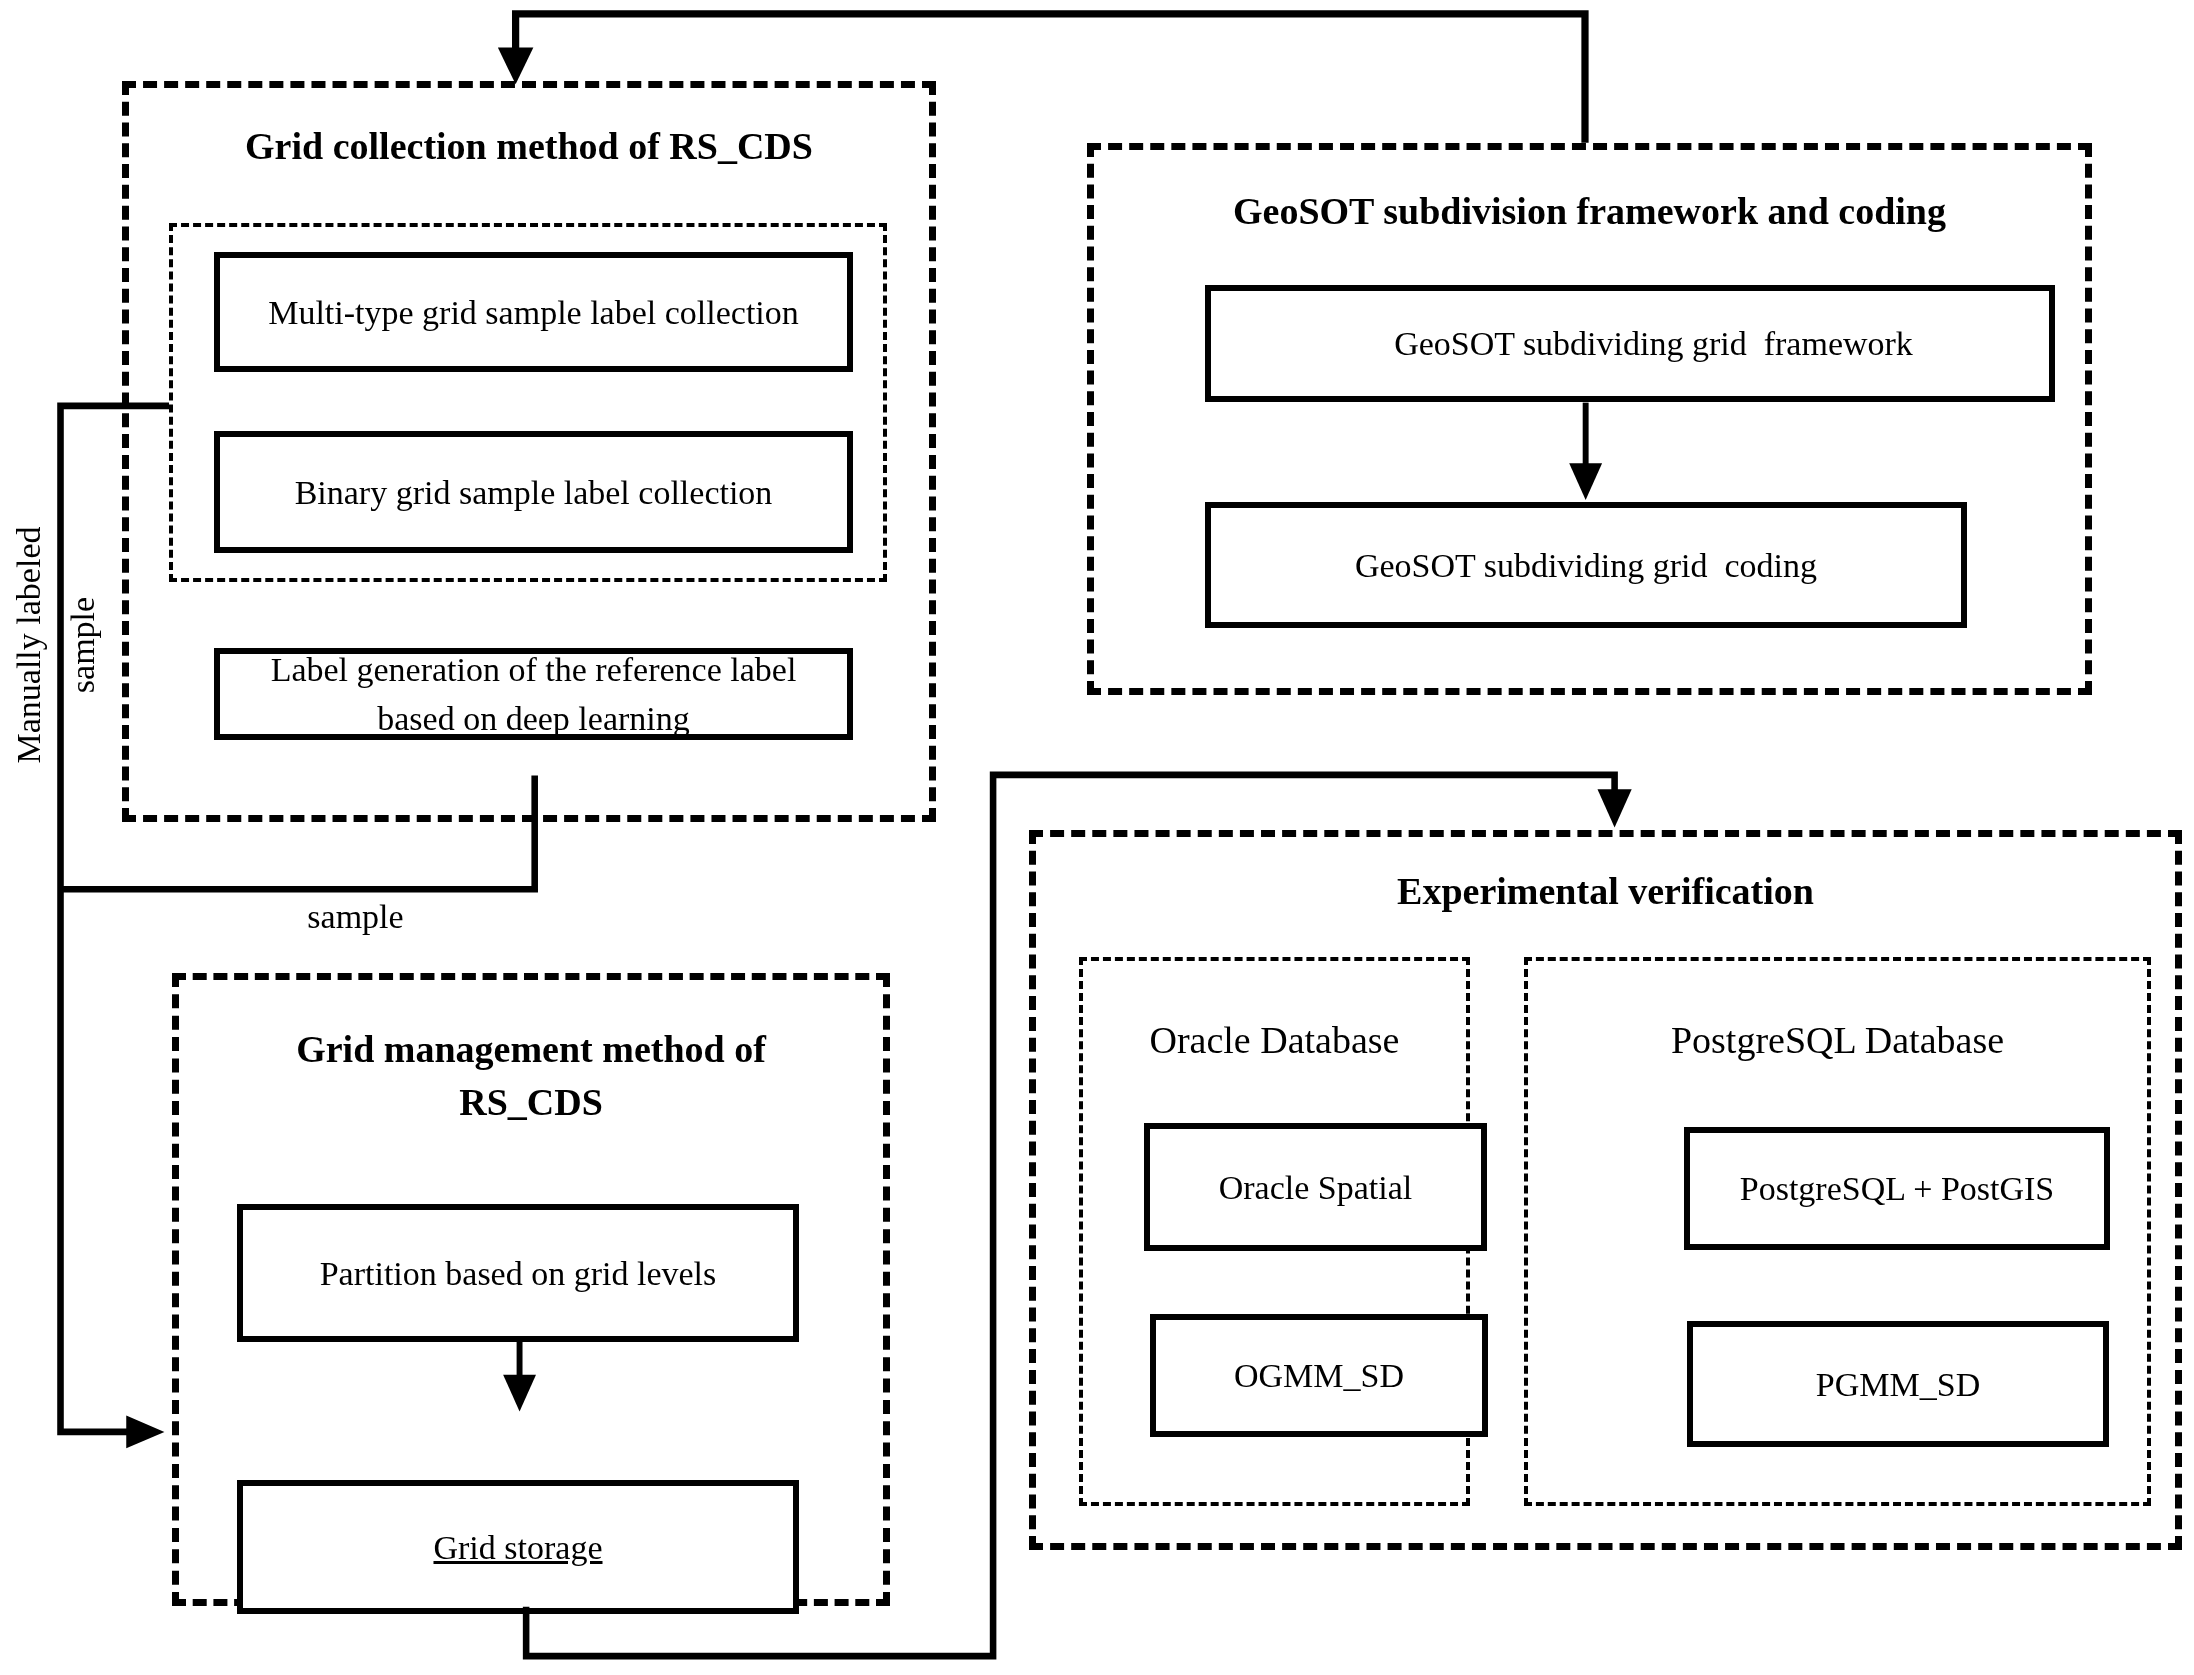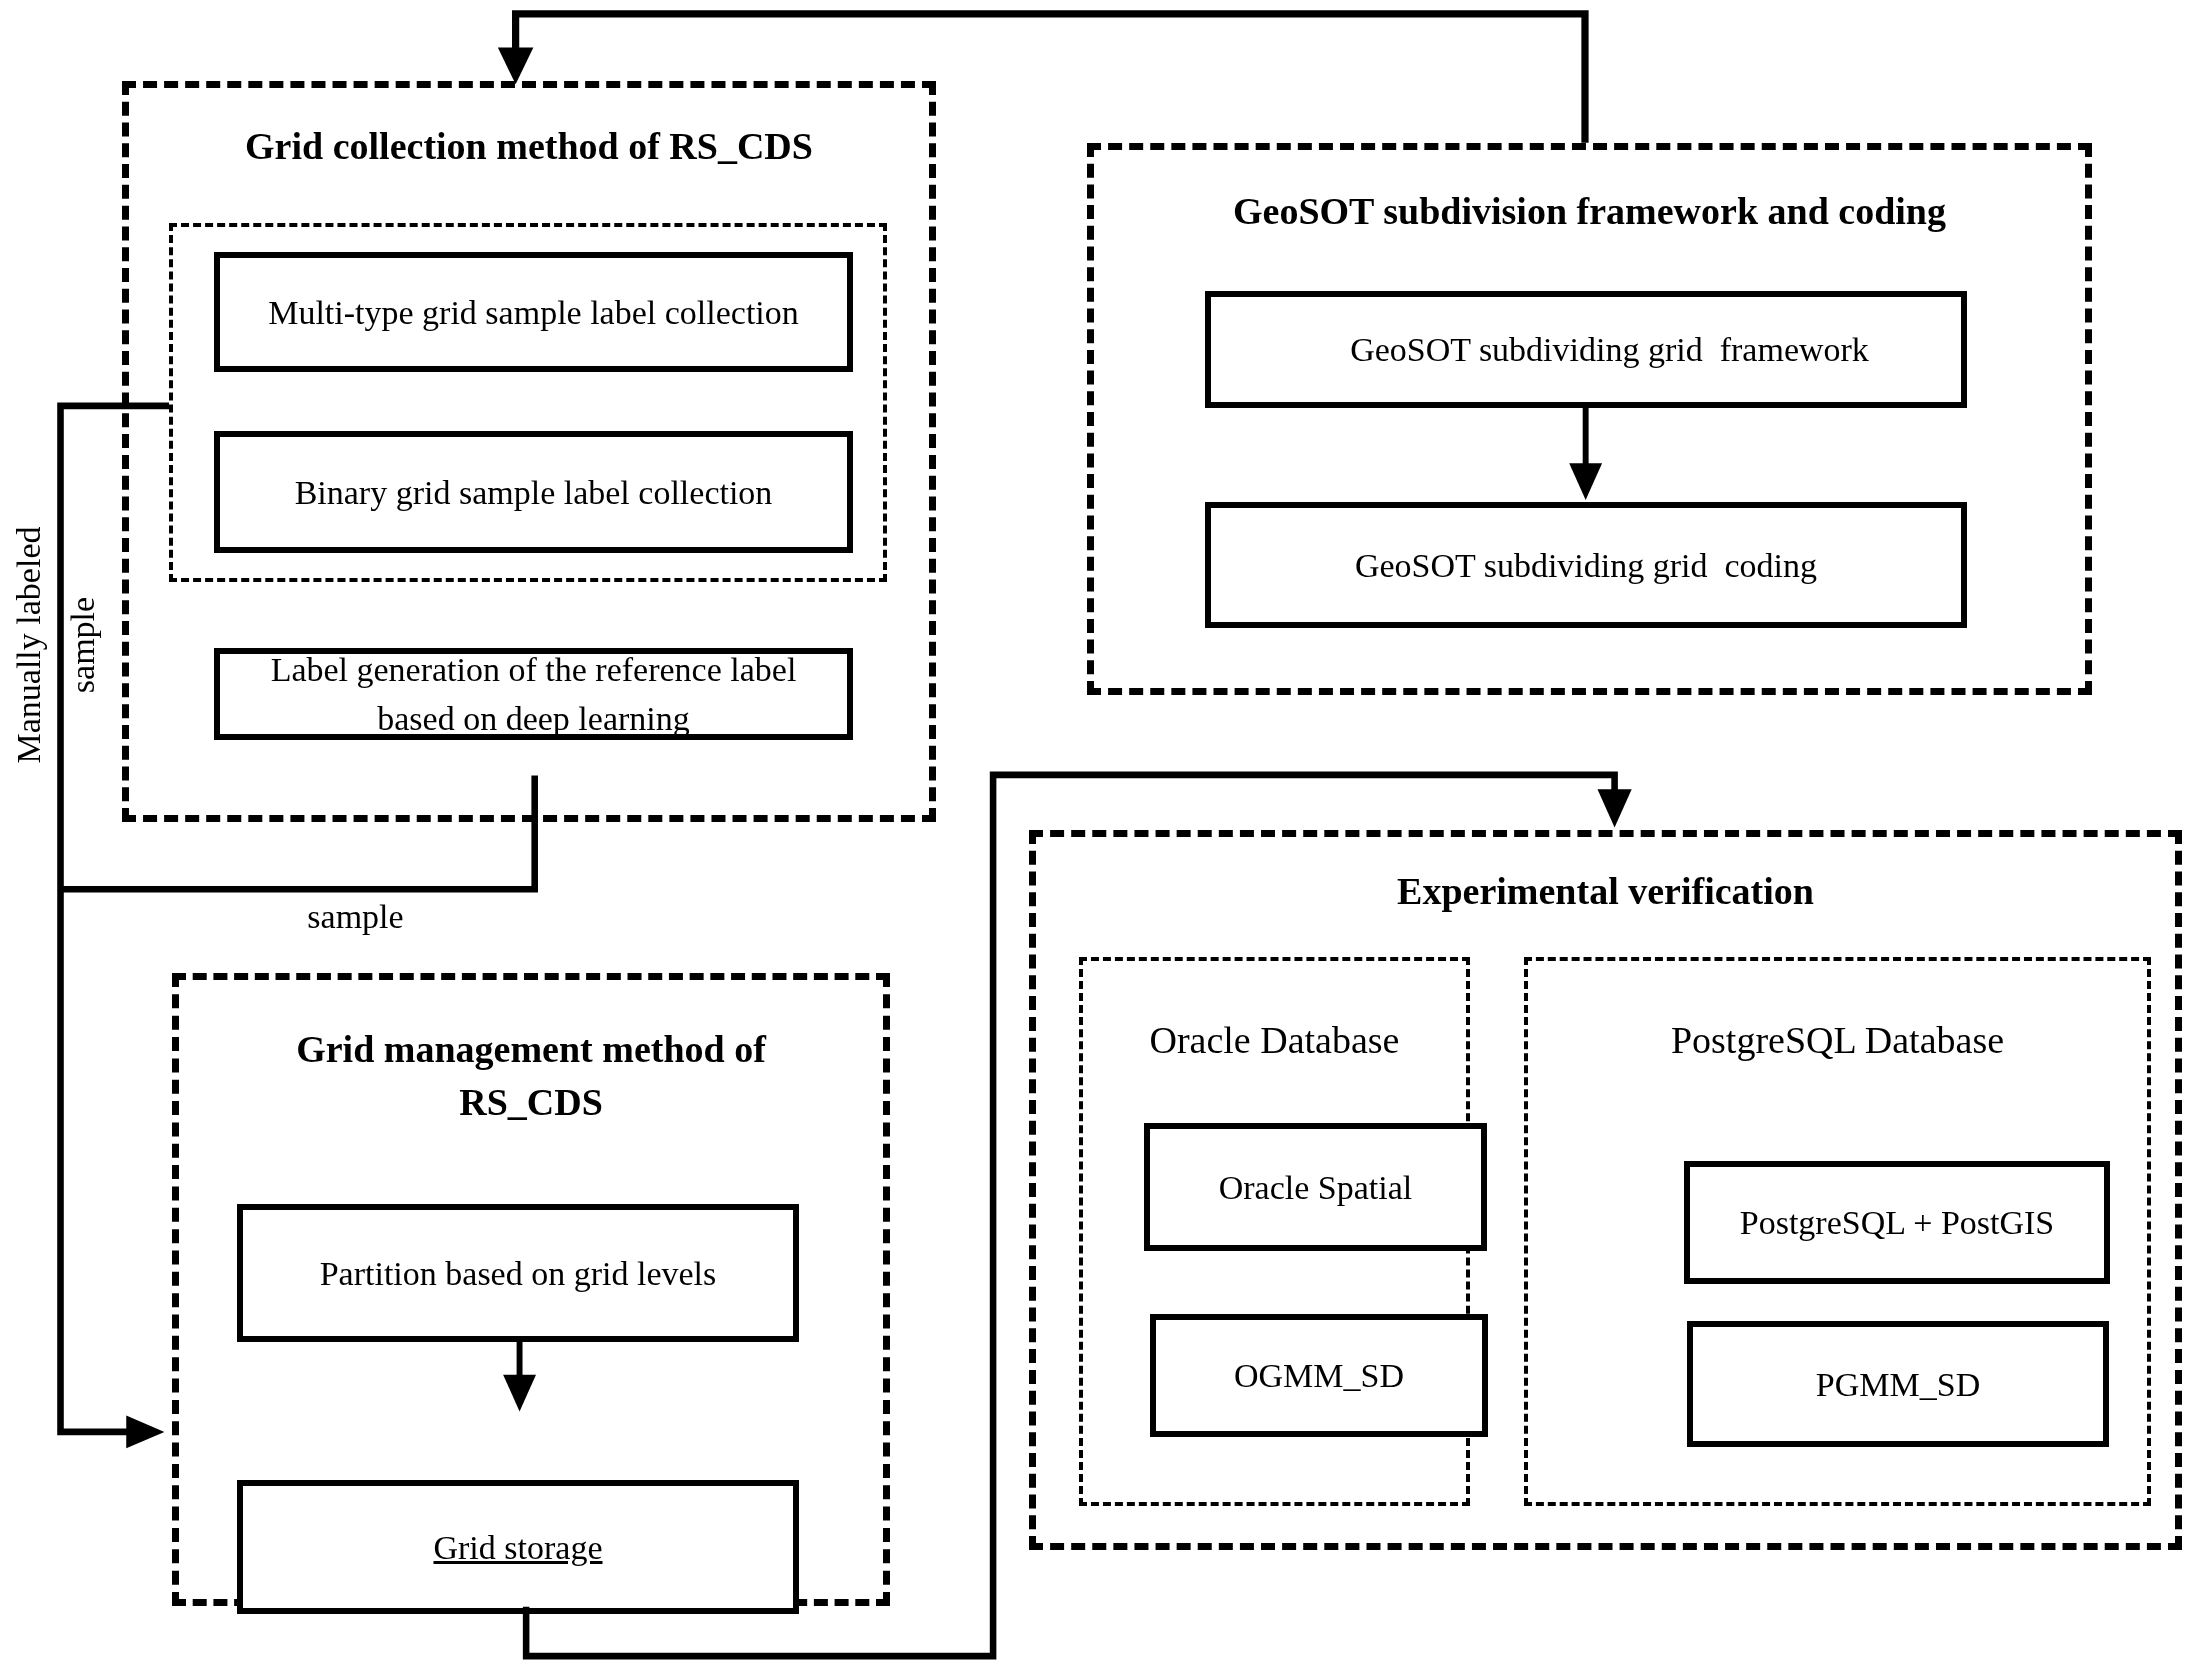--- a/index.html
+++ b/index.html
@@ -128,21 +128,21 @@
   </div>
 
   <div class="solid-box" style="left:214px; top:648px; width:639px; height:92px;align-items:center;">
     <span class="box-label">Label generation of the reference label</span>
     <span class="box-label">based on deep learning</span>
   </div>
 
   <div class="dashed-box" style="left:1087px; top:143px; width:1005px; height:552px;"></div>
   <div class="section-title" style="left:1087px; top:185px; width:1005px;">GeoSOT subdivision framework and coding</div>
 
-  <div class="solid-box" style="left:1205px; top:291px; width:762px; height:117px;padding-left:47px;">
+  <div class="solid-box" style="left:1205px; top:285px; width:850px; height:117px;padding-left:47px;">
     <span class="box-label">GeoSOT subdividing grid  framework</span>
   </div>
 
   <div class="solid-box" style="left:1205px; top:502px; width:762px; height:126px;">
     <span class="box-label">GeoSOT subdividing grid  coding</span>
   </div>
 
   <div class="dashed-box" style="left:172px; top:973px; width:718px; height:633px;"></div>
   <div class="section-title" style="left:172px; top:1023px; width:718px;">
     <div>Grid management method of</div>
@@ -167,21 +167,21 @@
     <span class="box-label">Oracle Spatial</span>
   </div>
 
   <div class="solid-box" style="left:1150px; top:1314px; width:338px; height:123px;">
     <span class="box-label">OGMM_SD</span>
   </div>
 
   <div class="dashed-box thin" style="left:1524px; top:957px; width:627px; height:549px;"></div>
   <div class="sub-heading" style="left:1524px; top:1017px; width:627px;">PostgreSQL Database</div>
 
-  <div class="solid-box" style="left:1684px; top:1127px; width:426px; height:123px;margin-top:34px;">
+  <div class="solid-box" style="left:1684px; top:1127px; width:426px; height:123px;">
     <span class="box-label">PostgreSQL + PostGIS</span>
   </div>
 
   <div class="solid-box" style="left:1687px; top:1321px; width:422px; height:126px;">
     <span class="box-label">PGMM_SD</span>
   </div>
 
   <div class="rotated-annotation">
     <div>Manually labeled</div>
     <div>sample</div>

